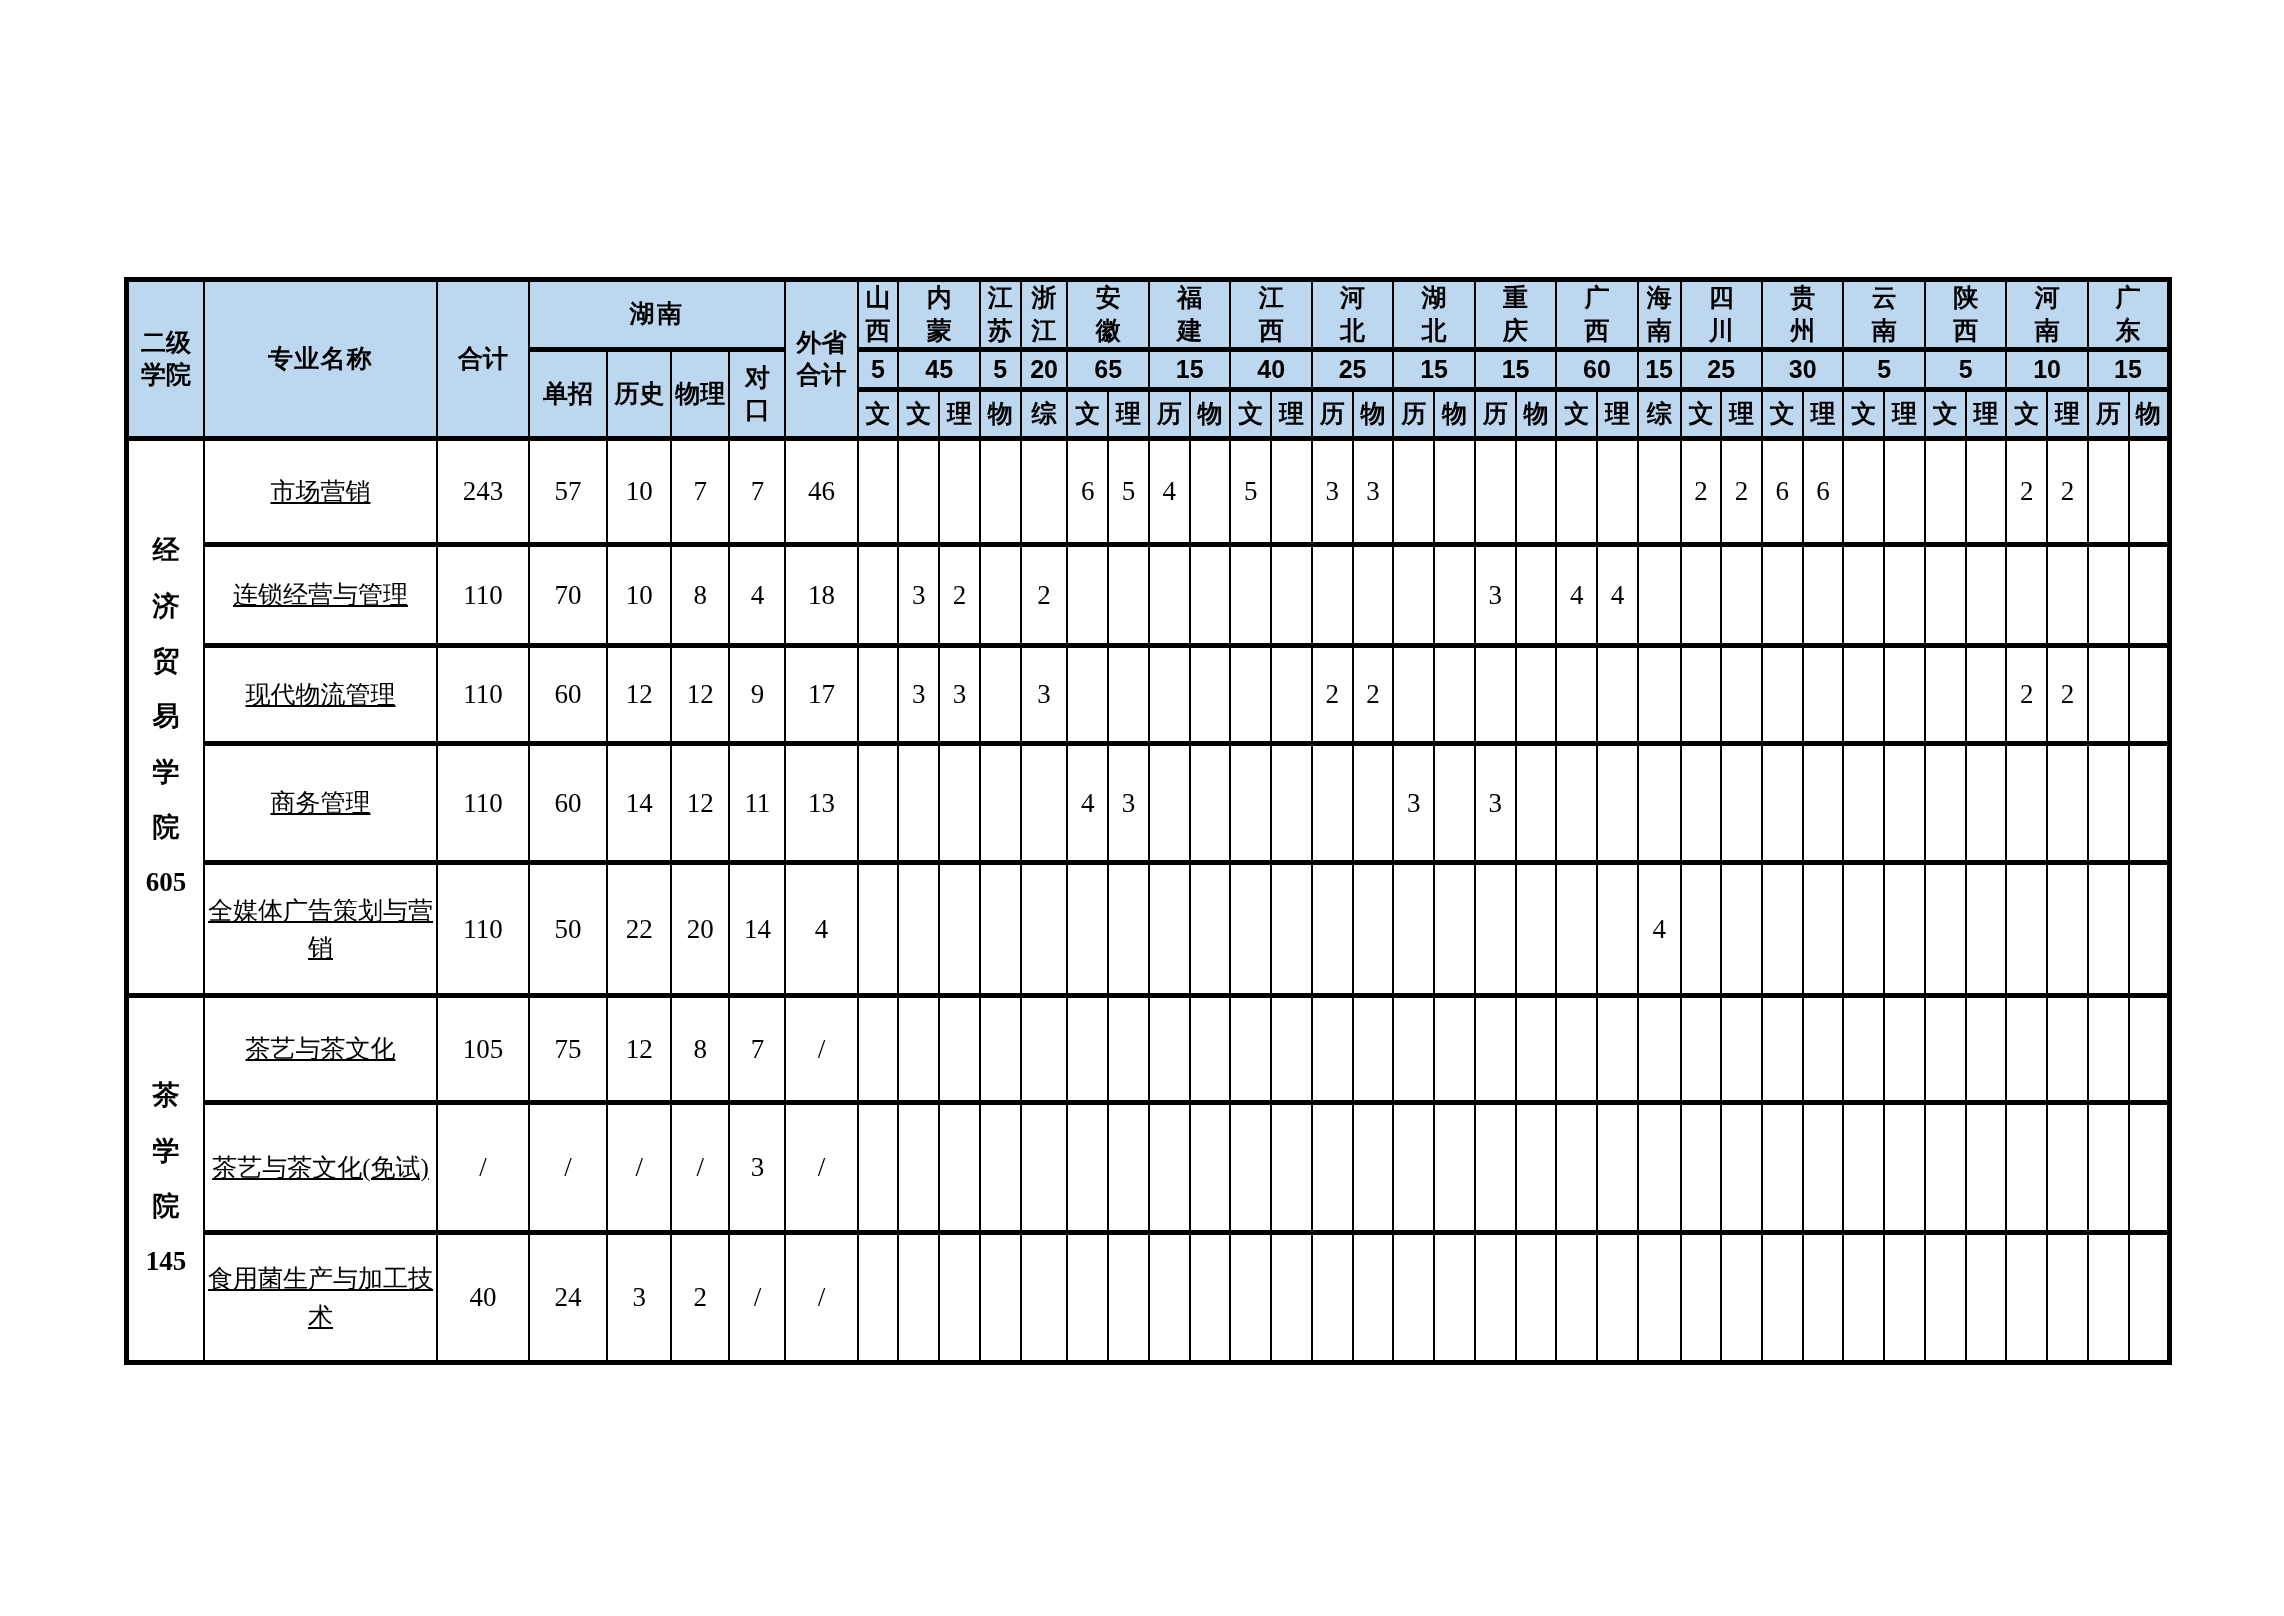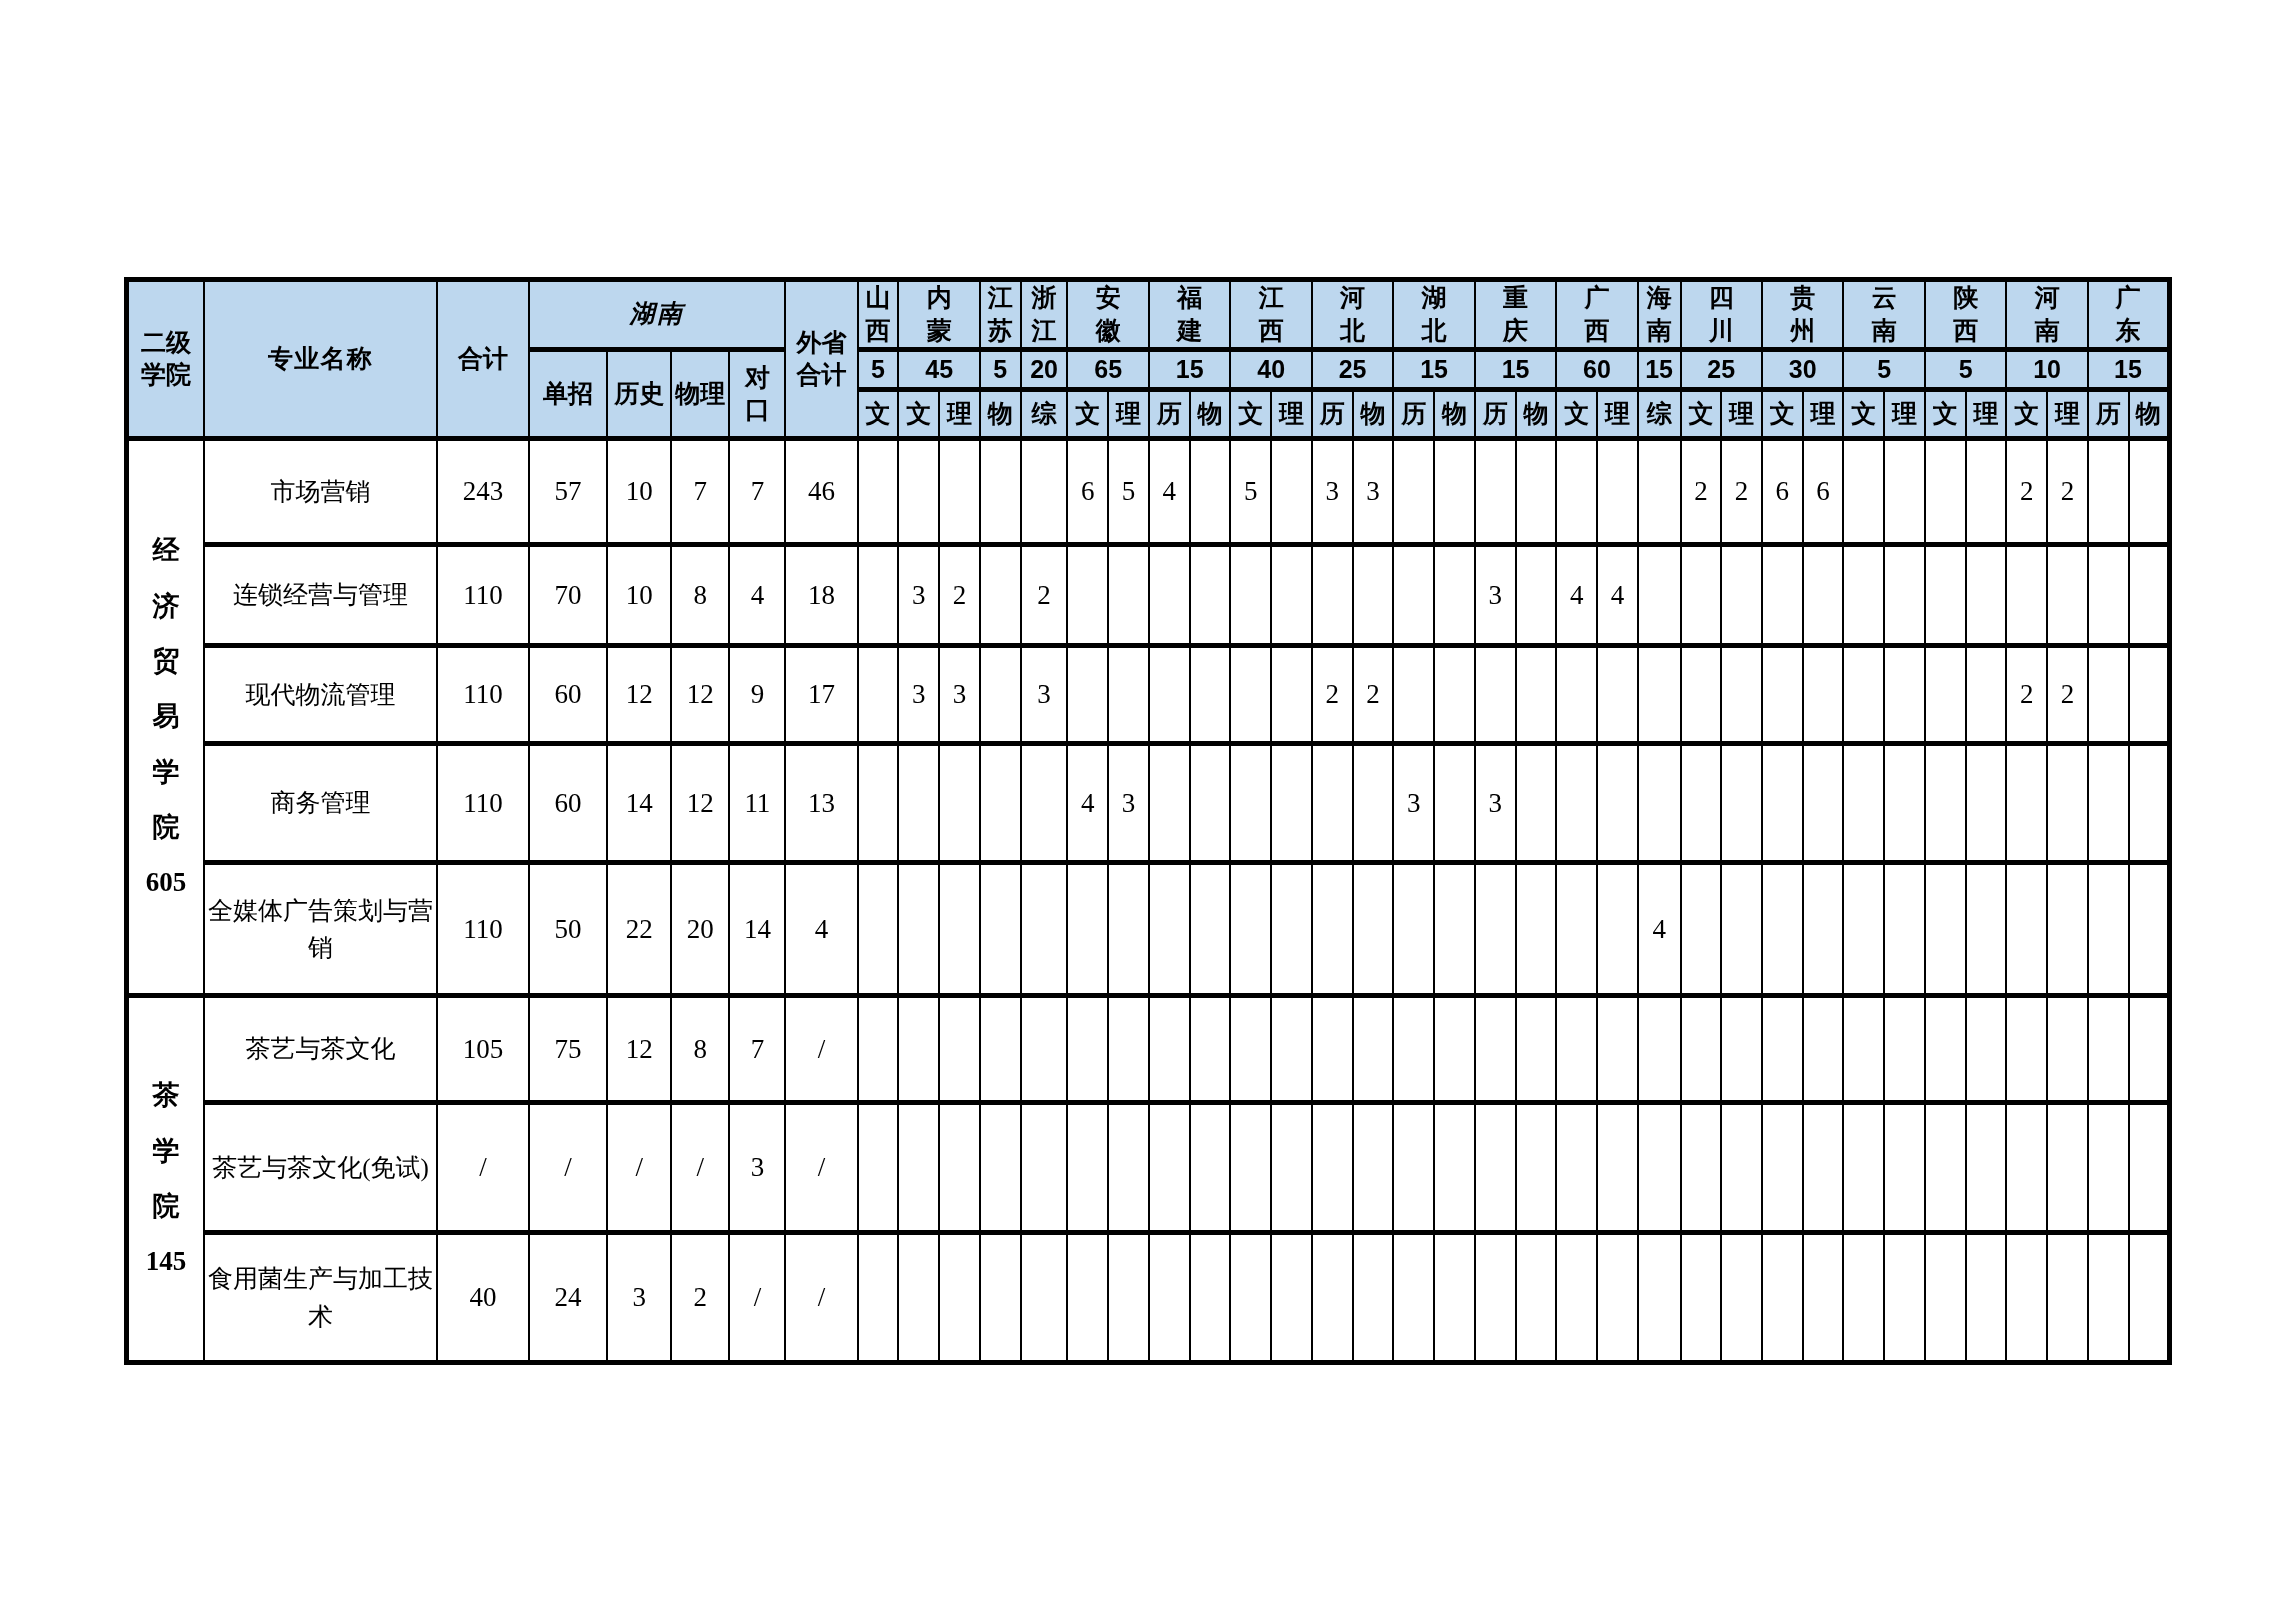--- a/index.html
+++ b/index.html
@@ -43,21 +43,21 @@
     padding: 0 2.6px;
     overflow: hidden;
   }
   .plan thead th {
     background: #BDD7EE;
     font-weight: bold;
     font-size: 25px;
     line-height: 1.3;
   }
   .hdr-major { font-size: 35px; letter-spacing: 1.3px; }
-  .hdr-hunan { font-size: 26px; letter-spacing: 2.6px; font-style: italic; }
+  .hdr-hunan { font-size: 26px; letter-spacing: 2.6px; }
   .prov-name { white-space: pre-line; line-height: 1.25; }
   .quota {
     font-family: "Liberation Sans", "DejaVu Sans", sans-serif;
     font-size: 26px;
     font-weight: bold;
   }
   .subject { font-size: 25px; }
   .plan td {
     font-size: 27px;
     background: #ffffff;
@@ -66,20 +66,21 @@
   td.college-cell {
     font-weight: bold;
     font-size: 27px;
     line-height: 2.05;
     white-space: pre-line;
   }
   td.major-cell {
     font-size: 25px;
     line-height: 1.5;
     padding: 0 3px;
+    text-decoration: underline;
   }
   td.val-cell { font-size: 27px; }
 </style>
 </head>
 <body>
 
 <div class="page">
   <table class="plan" id="plan-table">
     <colgroup>
         <col style="width: 76px;">

